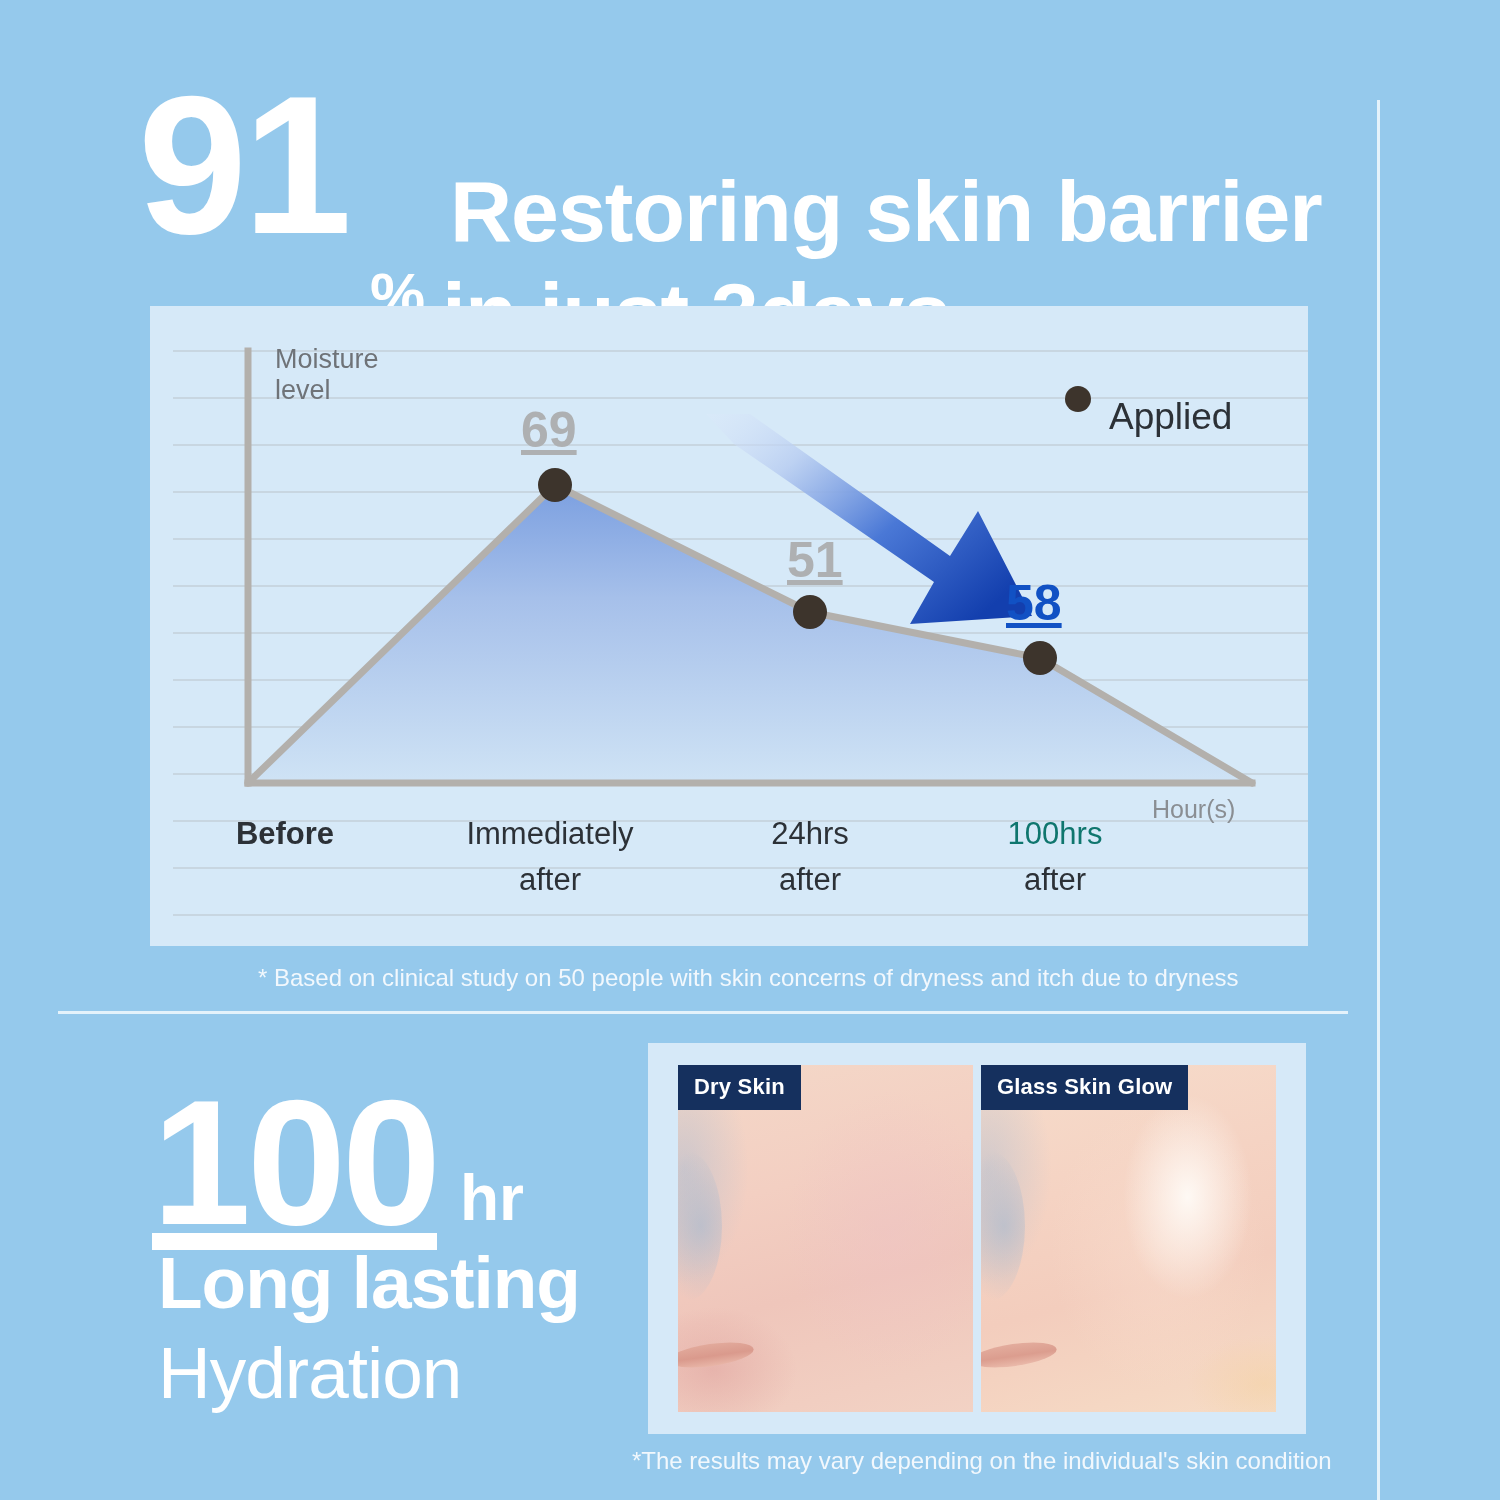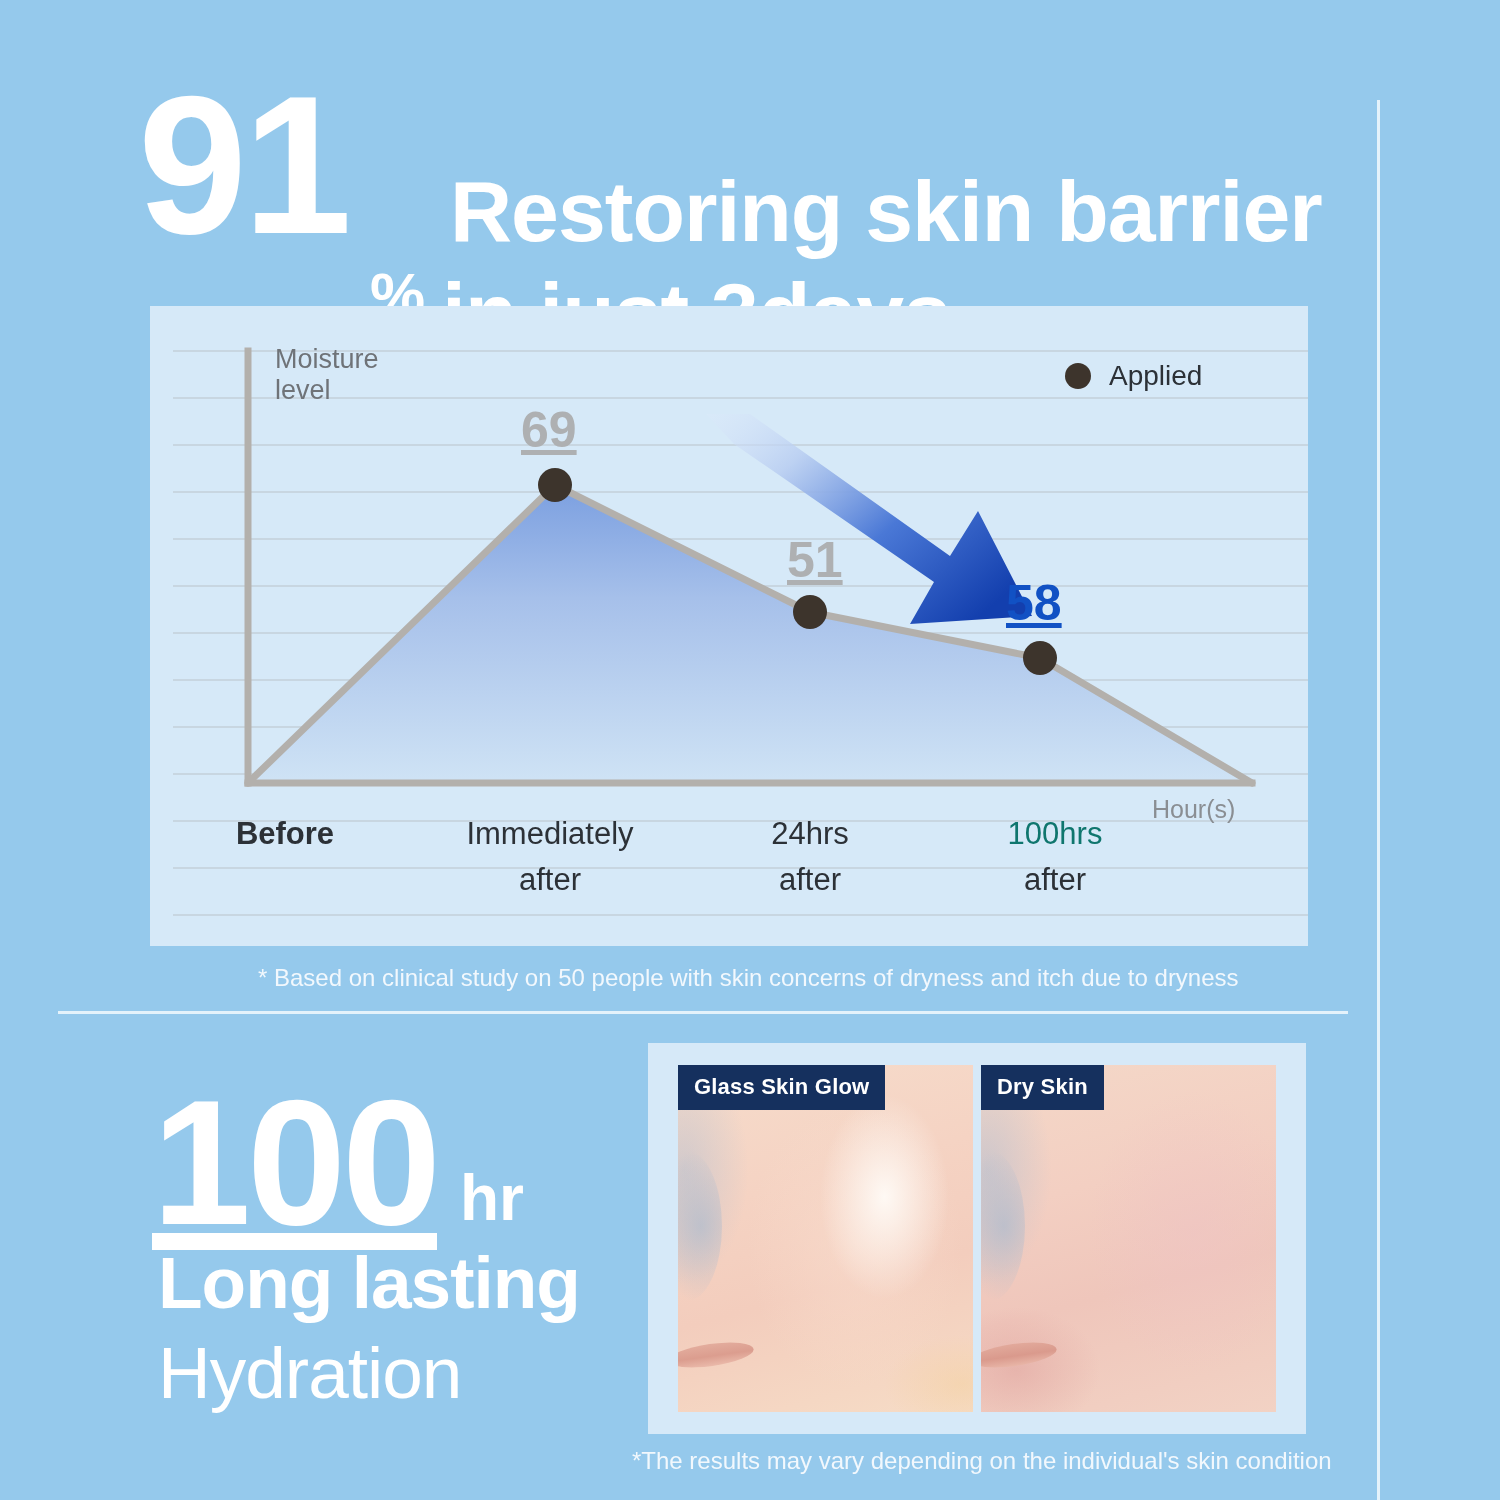--- a/index.html
+++ b/index.html
@@ -57,21 +57,21 @@
     position:absolute;color:#6f7378;font-size:27px;line-height:31px;
     white-space:pre-line;
   }
   .moisture-label{left:125px;top:38px;}
   .hours-label{left:1002px;top:488px;font-size:25px;color:#8a8e93;}
 
   .legend{
     position:absolute;left:915px;top:54px;display:flex;align-items:center;gap:18px;
   }
   .legend-dot{width:26px;height:26px;border-radius:50%;background:#3d342c;}
-  .legend-text{font-size:28px;color:#2c3137;}
+  .legend-text{font-size:37px;color:#2c3137;margin-top:36px;}
 
   .pt-label{
     position:absolute;font-size:50px;font-weight:600;line-height:1;text-decoration:underline;
   }
   .pt-69{left:371px;top:99px;color:#aeb0b2;}
   .pt-51{left:637px;top:229px;color:#aeb0b2;}
   .pt-45{left:856px;top:272px;color:#1151c4;font-weight:700;}
 
   .xlab{
     position:absolute;text-align:center;font-size:31px;color:#2c3137;line-height:46px;
@@ -257,31 +257,31 @@
     <span class="claim-num">100</span>
     <span class="claim-hr">hr</span>
     <span class="claim-l1">Long lasting</span>
     <span class="claim-l2">Hydration</span>
   </div>
 
   <div class="photo-panel">
     <div class="photo-wrap">
 
       <div class="photo">
+        <div class="skin-a"></div>
+        <div class="nose-shadow"></div>
+        <div class="lips"></div>
+        <div class="badge">Dry Skin</div>
+      </div>
+
+      <div class="photo">
         <div class="skin-b"></div>
         <div class="nose-shadow"></div>
         <div class="lips"></div>
         <div class="badge">Glass Skin Glow</div>
       </div>
 
-      <div class="photo">
-        <div class="skin-a"></div>
-        <div class="nose-shadow"></div>
-        <div class="lips"></div>
-        <div class="badge">Dry Skin</div>
-      </div>
-
     </div>
   </div>
 
   <div class="note note-bottom">*The results may vary depending on the individual's skin condition</div>
 
 </div>
 
 </body></html>

